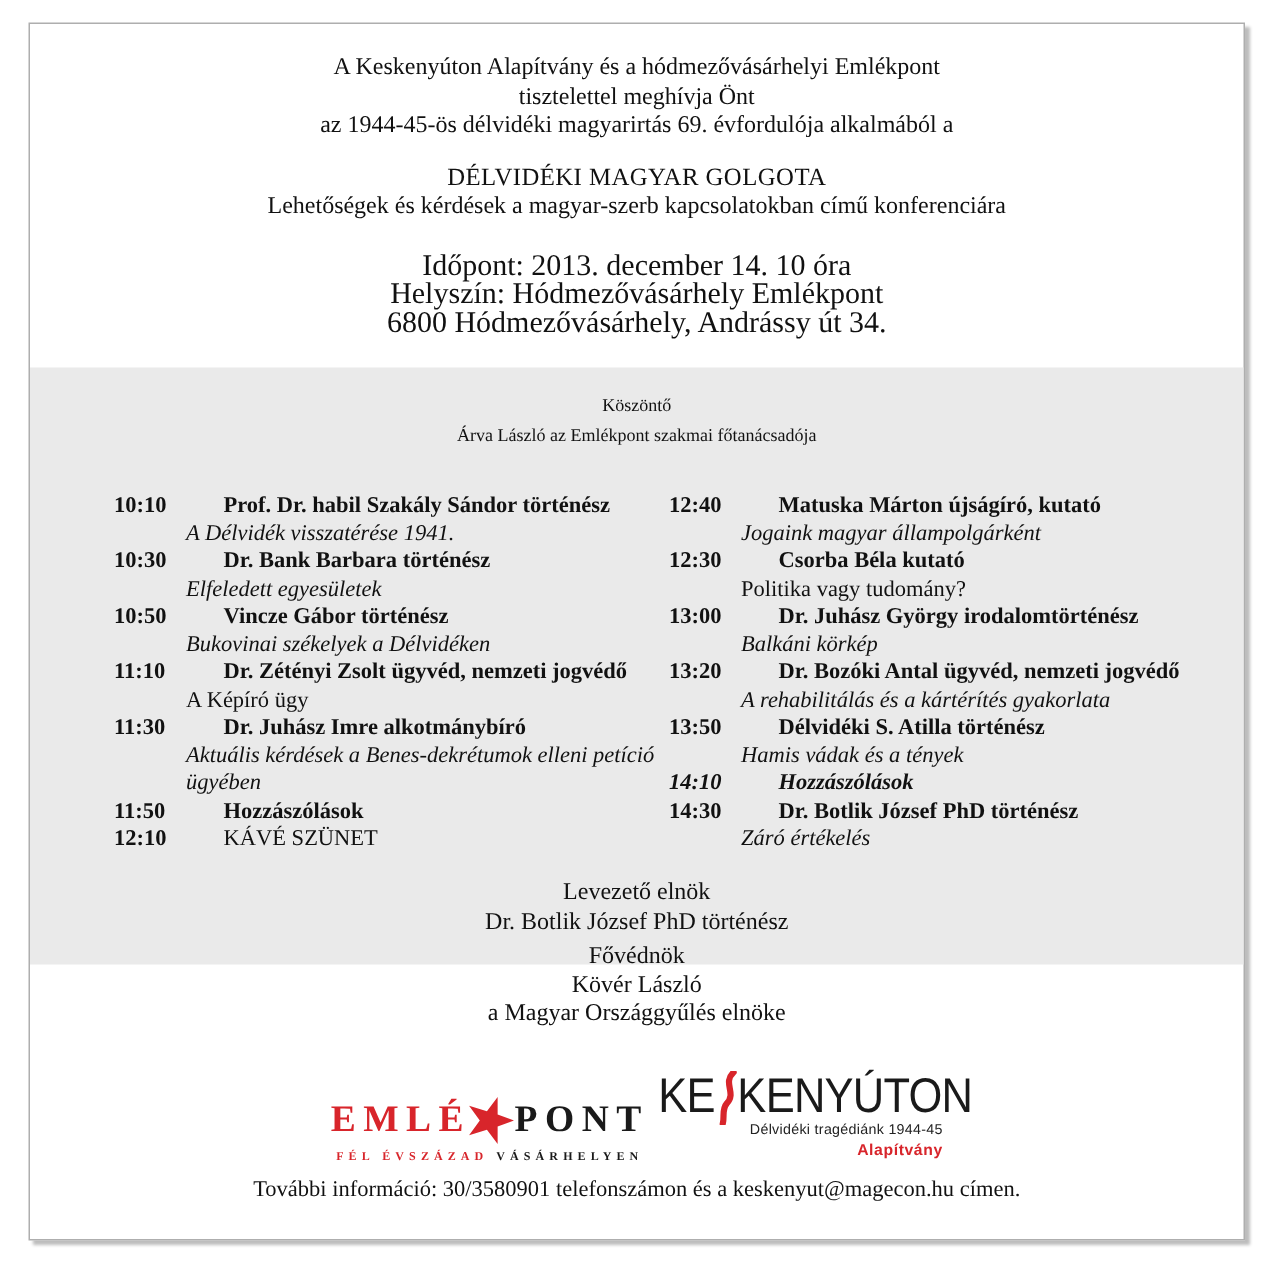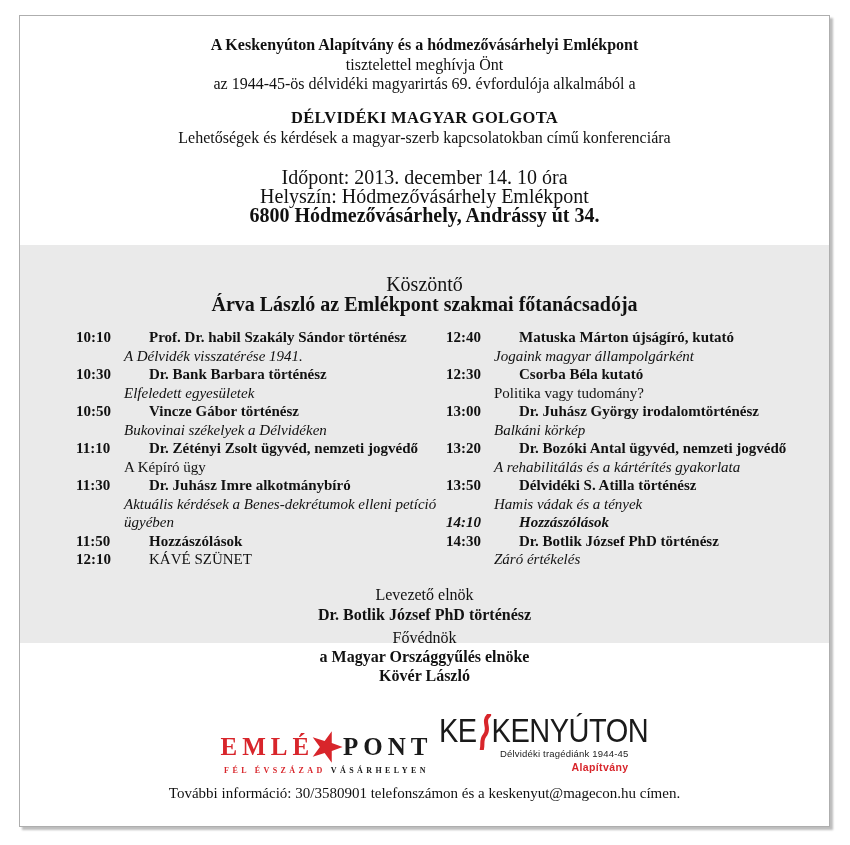--- a/index.html
+++ b/index.html
@@ -8,32 +8,32 @@
     font-family:"Liberation Serif",serif;color:#111;
     -webkit-font-smoothing:antialiased;
   }
   .card{
     position:absolute;left:19px;top:15px;width:809px;height:810px;
     background:#fff;border:1px solid #aeaeae;
     box-shadow:3px 3px 2px #bdbdbd;
   }
   .abs{position:absolute;left:0;width:100%;}
   .center{text-align:center;}
-  .bold{font-weight:bold;}
+  .bold{font-weight:normal;}
 
   .hdr-top{top:19px;font-size:16px;line-height:19.5px;}
   .hdr-title{top:92px;font-size:16px;line-height:20px;}
   .hdr-title .conf-title{font-size:16.5px;letter-spacing:.3px;}
   .hdr-info{top:152px;font-size:20px;line-height:19.2px;}
 
   .band{
     position:absolute;left:0;top:229px;width:100%;height:398px;
     background:#eaeaea;
   }
-  .greeting{top:15px;font-size:20px;line-height:20px;margin-top:14px;}
+  .greeting{top:15px;font-size:12px;line-height:20px;}
 
   .col{position:absolute;top:83px;font-size:15px;line-height:18.5px;}
   .col-left{left:56px;width:362px;}
   .col-right{left:426px;width:372px;}
   .entry{display:flex;}
   .entry .time{flex:0 0 44px;font-weight:bold;}
   .entry .time.it{font-style:italic;}
   .entry .content{flex:1;padding-left:4px;}
   .entry .title{font-weight:bold;margin-left:25px;}
   .entry .title.plain{font-weight:normal;}
@@ -197,22 +197,22 @@
       </div>
 
     <div class="abs center chair">
       <div>Levezető elnök</div>
       <div class="bold">Dr. Botlik József PhD történész</div>
     </div>
   </div>
 
   <div class="abs center patron">
     <div>Fővédnök</div>
+    <div class="bold">Kövér László</div>
     <div class="bold">a Magyar Országgyűlés elnöke</div>
-    <div class="bold">Kövér László</div>
   </div>
 
   <div class="logos">
     <div class="logo-emlekpont">
       <div class="ep-main">
         <span class="ep-word ep-red">EMLÉ</span>
         <svg class="ep-star" viewBox="0 0 100 100">
           <polygon transform="rotate(90 50 50)" fill="#d8252b" points="50,4 62,36 96,36 68,57 79,92 50,71 21,92 32,57 4,36 38,36"></polygon>
         </svg>
         <span class="ep-word ep-black">PONT</span>

